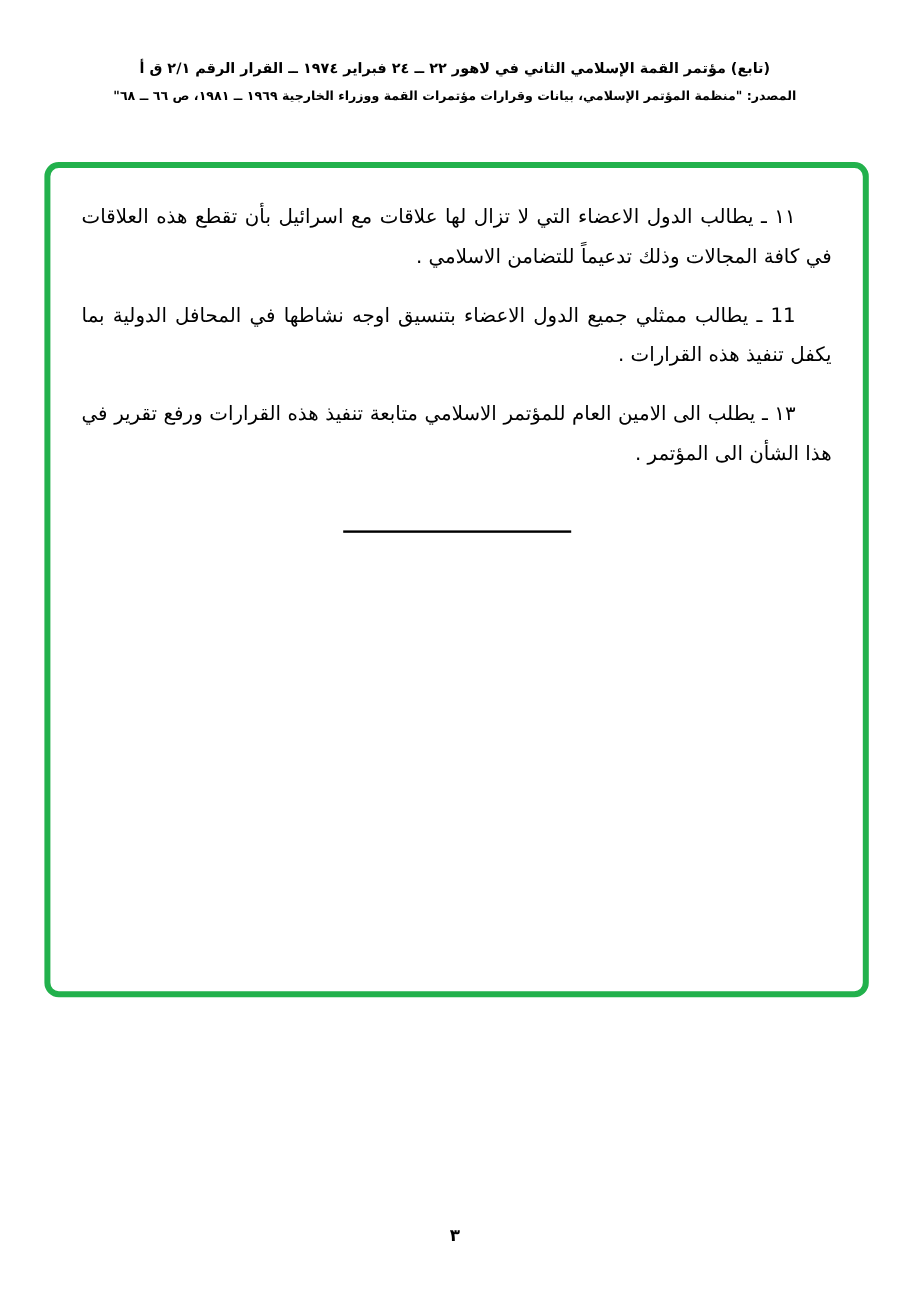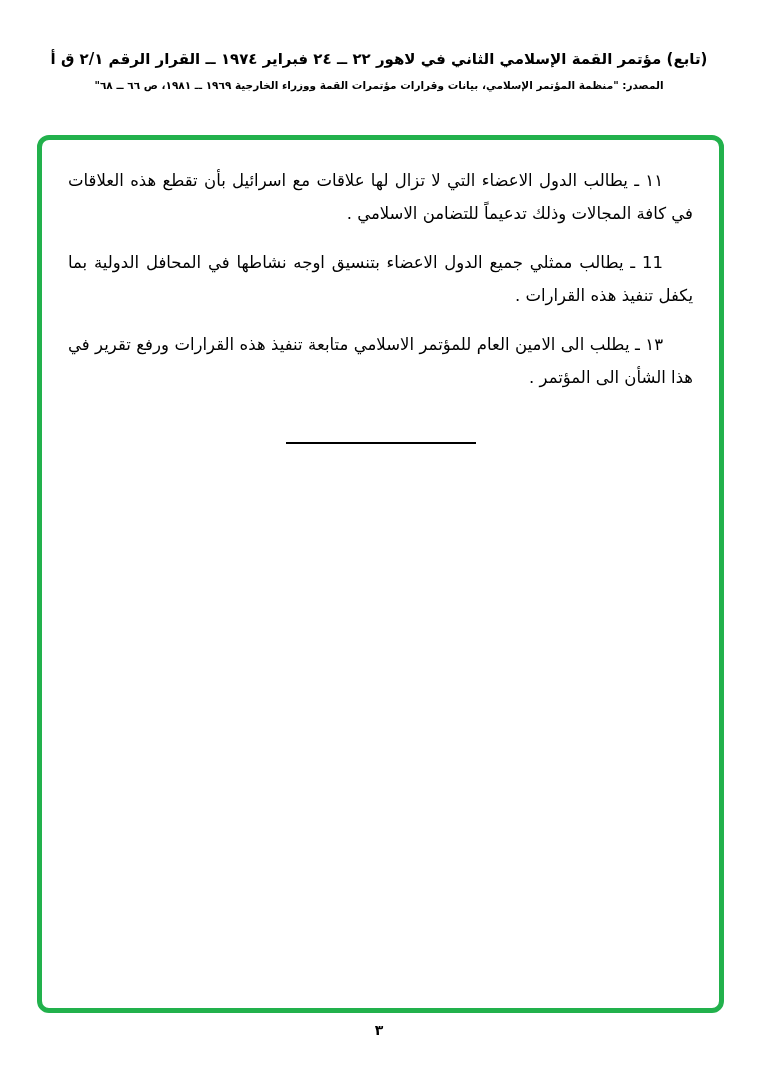--- a/index.html
+++ b/index.html
@@ -16,37 +16,37 @@
     direction: rtl;
   }
   .doc-header {
     position: absolute;
     top: 48px;
     left: 30px;
     right: 30px;
     text-align: center;
   }
   .doc-title {
-    font-size: 15px;
+    font-size: 12px;
     font-weight: bold;
     line-height: 1.5;
     white-space: nowrap;
   }
   .doc-source {
     margin-top: 8px;
     font-size: 10.5px;
     font-weight: bold;
     white-space: nowrap;
   }
   .content-box {
     position: absolute;
     top: 135px;
     left: 37px;
     width: 687px;
-    height: 878px;
+    height: 696px;
     box-sizing: border-box;
     border: 5px solid #22b14c;
     border-radius: 12px;
     padding: 24px 26px 0 26px;
   }
   .content-box p {
     margin: 0 0 16px 0;
     font-size: 16.5px;
     line-height: 2.0;
     text-align: justify;

